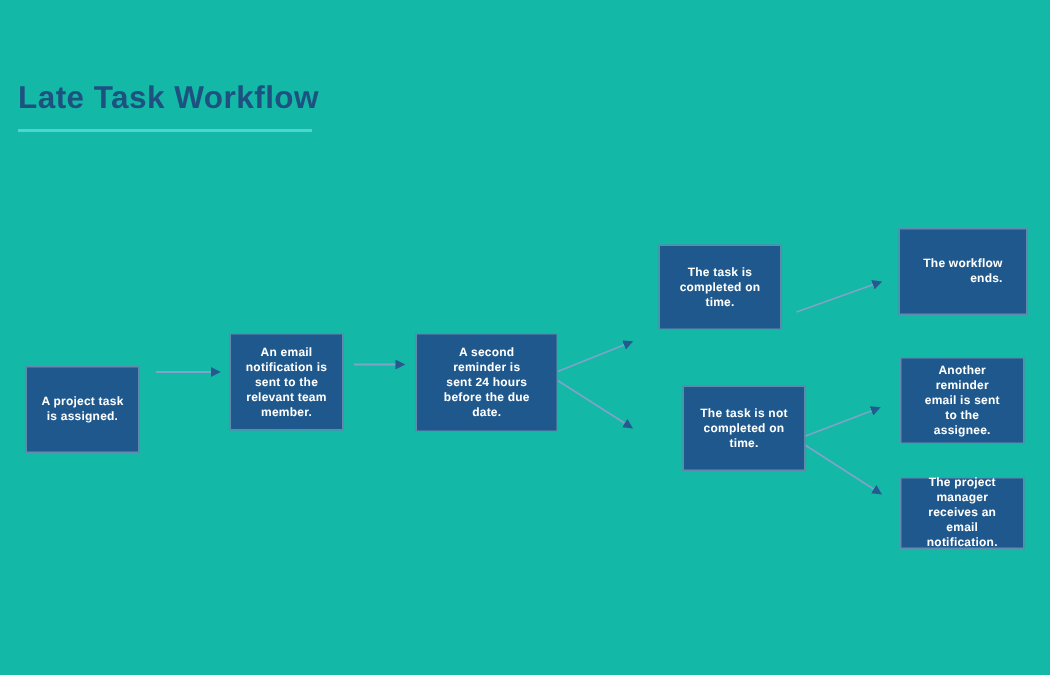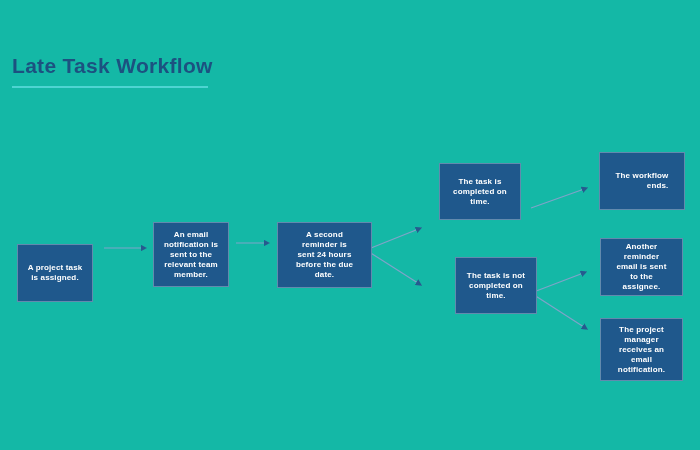--- a/index.html
+++ b/index.html
@@ -115,21 +115,21 @@
   </div>
 
   <div class="node" style="left:600px; top:238px; width:83px; height:58px;">
     <span class="node-label">Another
 reminder
 email is sent
 to the
 assignee.</span>
   </div>
 
-  <div class="node" style="left:600px; top:318px; width:83px; height:63px;">
+  <div class="node" style="left:600px; top:318px; width:83px; height:48px;">
     <span class="node-label">The project
 manager
 receives an
 email
 notification.</span>
   </div>
 
 </div>
 
 </body></html>

